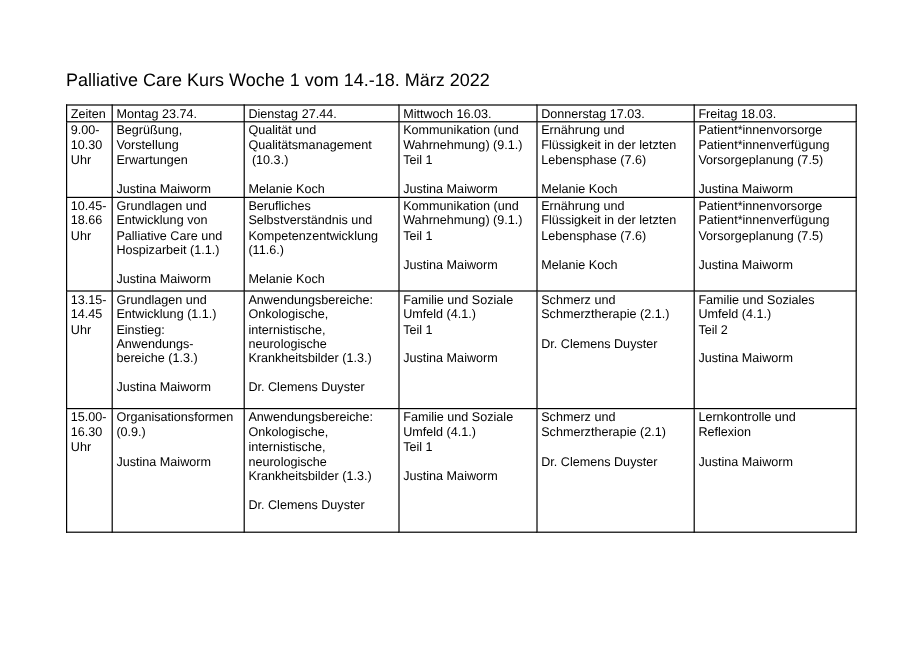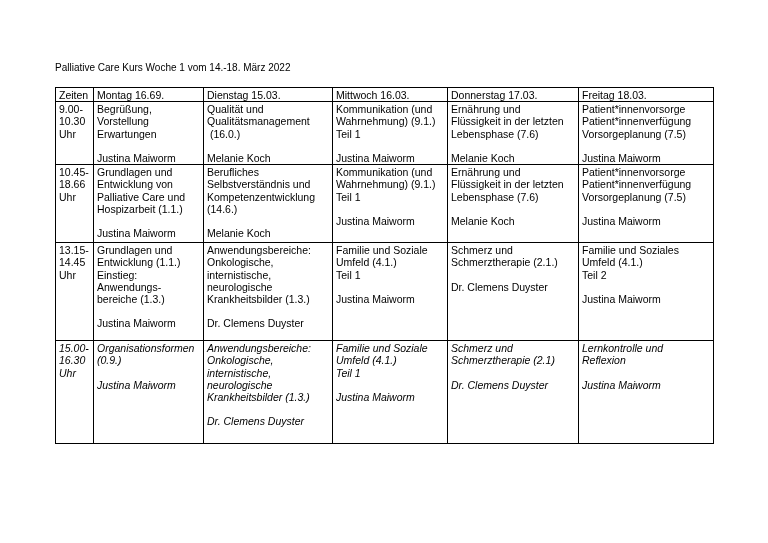--- a/index.html
+++ b/index.html
@@ -15,21 +15,21 @@
     overflow: hidden;
   }
   .page {
     box-sizing: border-box;
     width: 768px;
     height: 543px;
     padding: 61px 0 0 55px;
     background: #ffffff;
   }
   .doc-title {
-    font-size: 10px;
+    font-size: 15px;
     line-height: 13px;
     font-weight: normal;
     margin: 0 0 13px 0;
     white-space: pre;
   }
   table.schedule {
     border-collapse: collapse;
     table-layout: fixed;
     width: 658px;
   }
@@ -42,59 +42,59 @@
     font-size: 10.5px;
     line-height: 12.2px;
     padding: 1px 2px 0 3px;
     white-space: pre-wrap;
     overflow: hidden;
   }
   tr.header-row { height: 14px; }
   tr.row-0 { height: 61px; margin-top: 44px; }
   tr.row-1 { height: 78px; }
   tr.row-2 { height: 98px; margin-left: 40px; }
-  tr.row-3 { height: 103px; font-style: italic; }
+  tr.row-3 { height: 103px; }
 </style>
 </head>
 <body>
 
 <div class="page">
   <p class="doc-title">Palliative Care Kurs Woche 1 vom 14.-18. März 2022</p>
 
   <table class="schedule">
     <colgroup>
       <col style="width:38px">
       <col style="width:110px">
       <col style="width:129px">
       <col style="width:115px">
       <col style="width:131px">
       <col style="width:135px">
     </colgroup>
     <tbody>
       <tr class="header-row">
         <th>Zeiten</th>
-        <th>Montag 16.69.</th>
-        <th>Dienstag 15.03.</th>
+        <th>Montag 23.74.</th>
+        <th>Dienstag 27.44.</th>
         <th>Mittwoch 16.03.</th>
         <th>Donnerstag 17.03.</th>
         <th>Freitag 18.03.</th>
       </tr>
 
       <tr class="row-0">
         <td>9.00-
 10.30
 Uhr</td>
         <td>Begrüßung,
 Vorstellung
 Erwartungen
 
 Justina Maiworm</td>
         <td>Qualität und
 Qualitätsmanagement
- (16.0.)
+ (10.3.)
 
 Melanie Koch</td>
         <td>Kommunikation (und
 Wahrnehmung) (9.1.)
 Teil 1
 
 Justina Maiworm</td>
         <td>Ernährung und
 Flüssigkeit in der letzten
 Lebensphase (7.6)
@@ -113,21 +113,21 @@
 Uhr</td>
         <td>Grundlagen und
 Entwicklung von
 Palliative Care und
 Hospizarbeit (1.1.)
 
 Justina Maiworm</td>
         <td>Berufliches
 Selbstverständnis und
 Kompetenzentwicklung
-(14.6.)
+(11.6.)
 
 Melanie Koch</td>
         <td>Kommunikation (und
 Wahrnehmung) (9.1.)
 Teil 1
 
 Justina Maiworm</td>
         <td>Ernährung und
 Flüssigkeit in der letzten
 Lebensphase (7.6)

